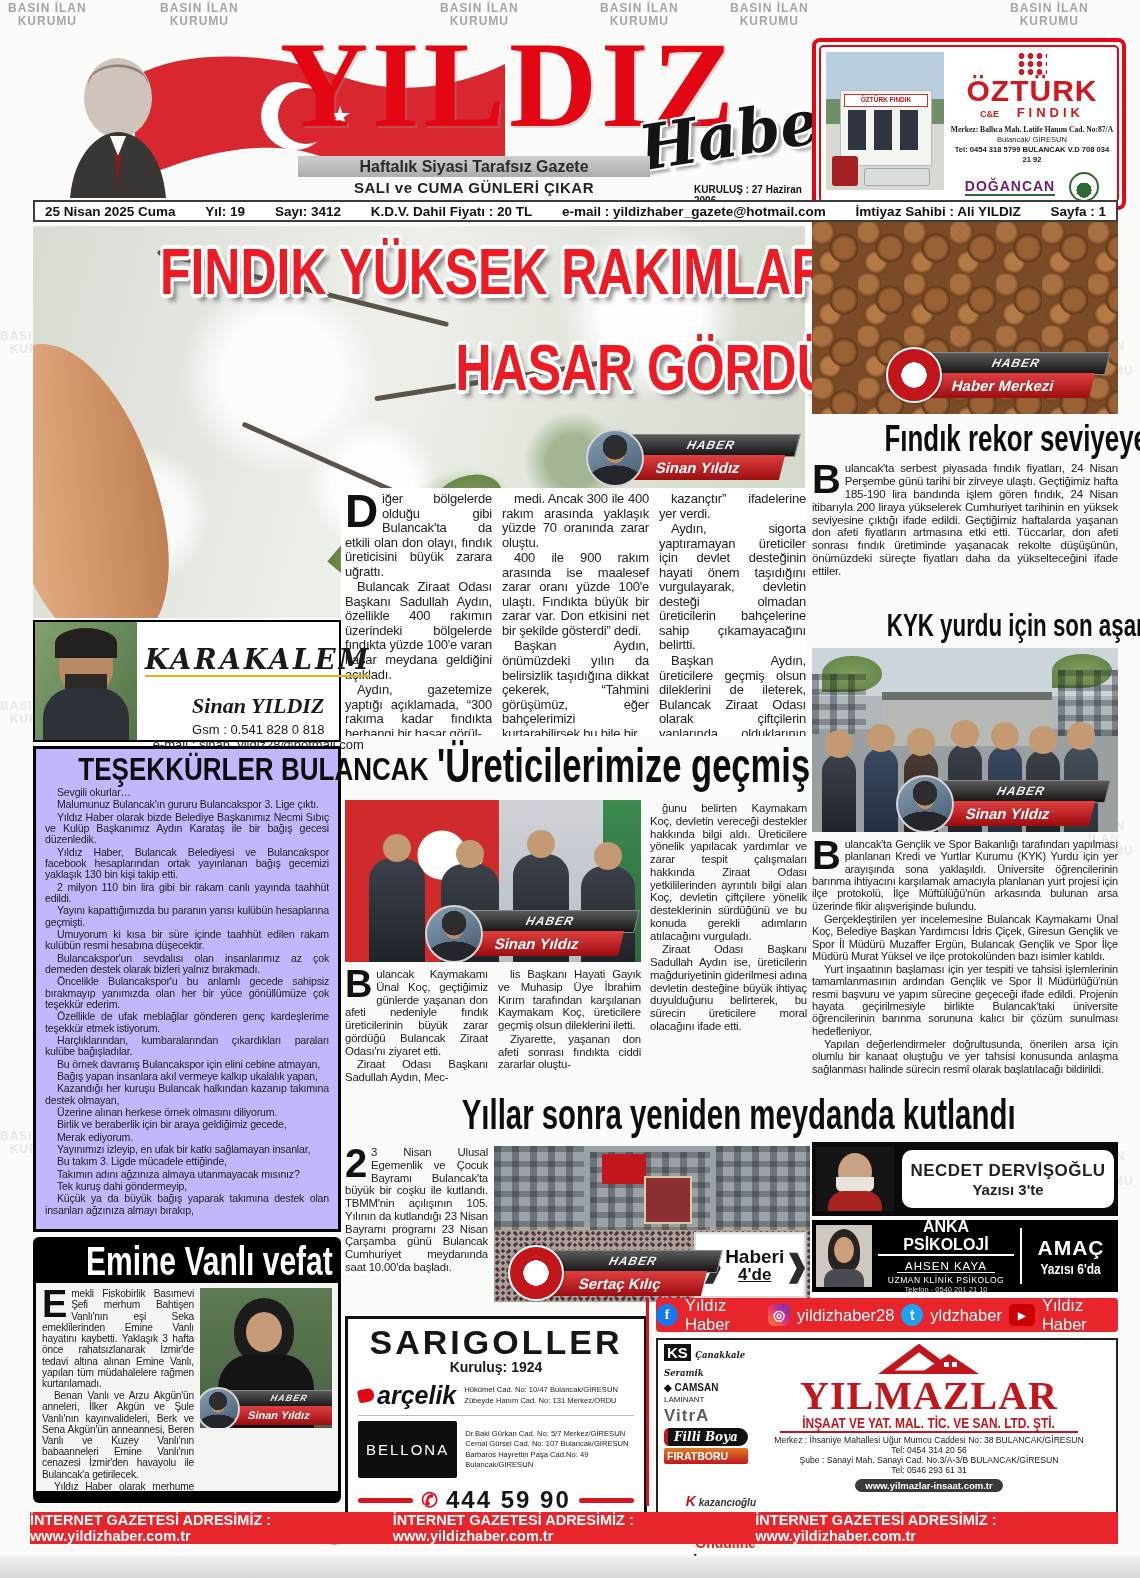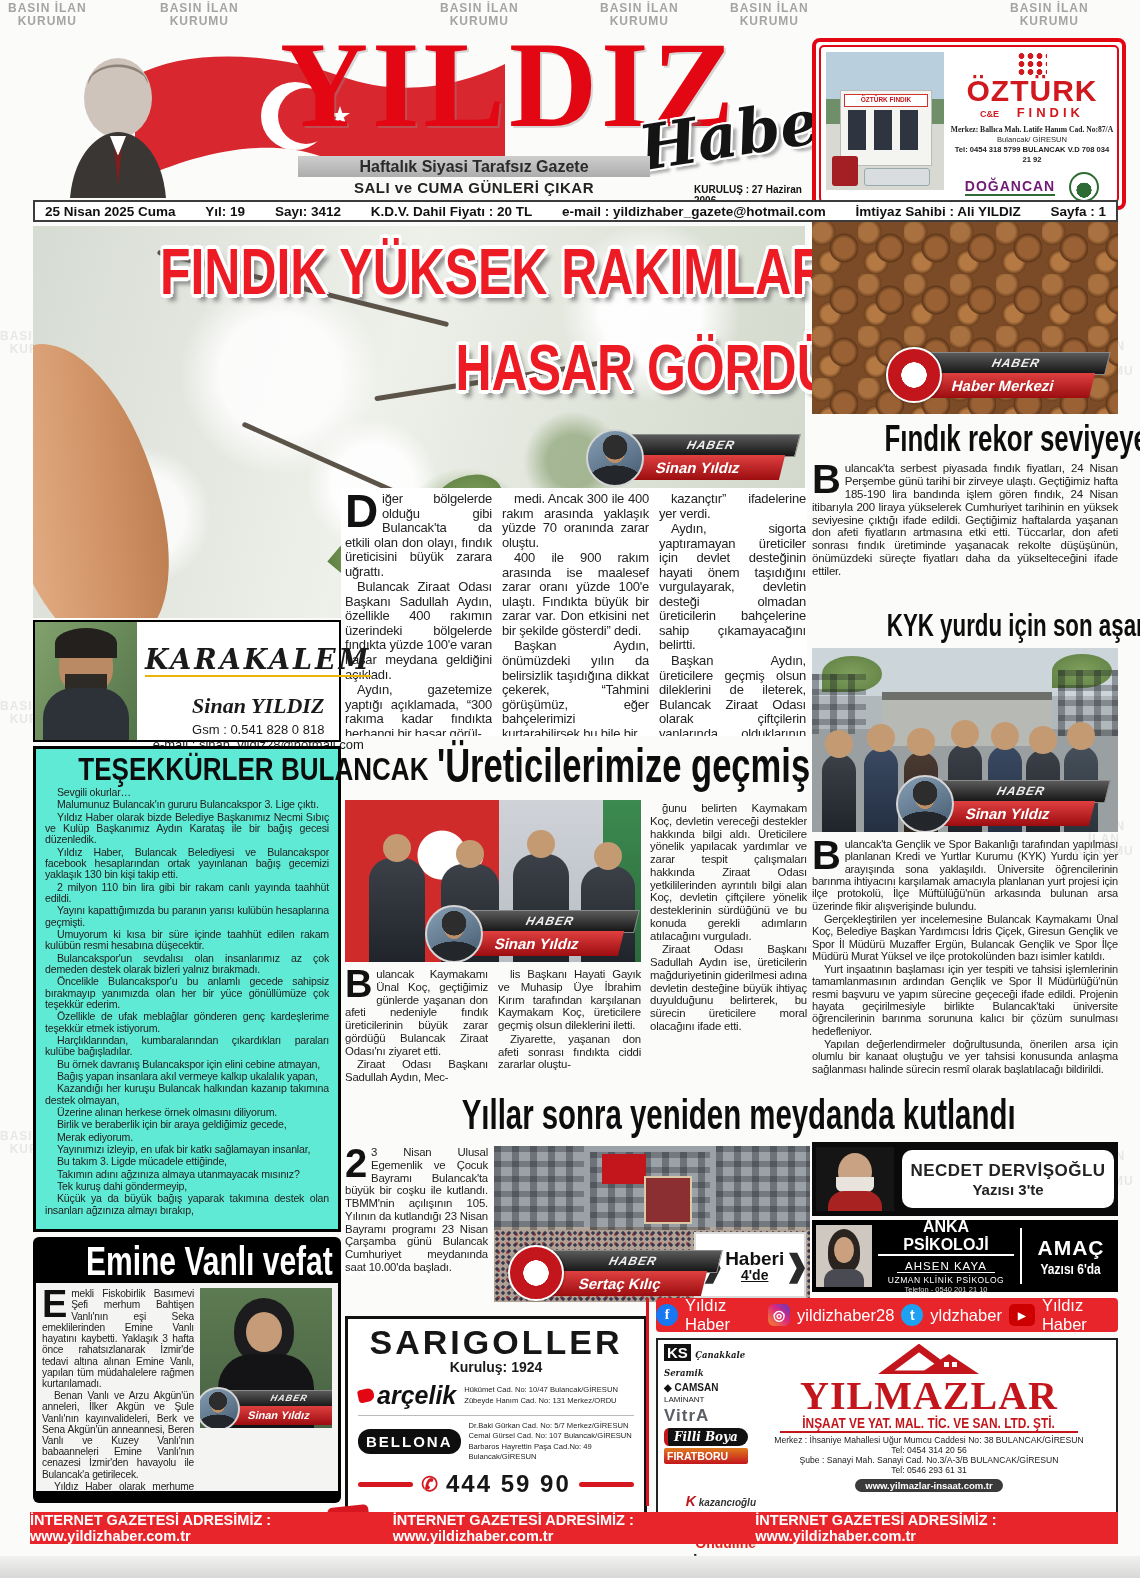--- a/index.html
+++ b/index.html
@@ -234,21 +234,21 @@
       <div class="abs" style="left:8px;top:66px;width:86px;height:52px;border-radius:30px 30px 0 0;background:#2d3138;"></div>
     </div>
     <div style="flex:1;text-align:center;padding-top:6px;">
       <div style="font-family:'DejaVu Serif',serif;font-style:italic;font-weight:bold;font-size:27px;letter-spacing:3px;border-bottom:2px solid #eab308;margin:16px 8px;">KARAKALEM</div>
       <div style="font-family:'Liberation Serif',serif;font-style:italic;font-weight:bold;font-size:22px;margin-top:6px;">Sinan YILDIZ</div>
       <div style="font-size:13px;margin-top:3px;">Gsm : 0.541 828 0 818</div>
       <div style="font-size:13px;">e-mail : sinan_yildiz28@hotmail.com</div>
     </div>
   </div>
 
-  <div class="abs" style="left:33px;top:746px;width:308px;height:486px;border:3px solid #000;background:#5eead4;box-sizing:border-box;padding:4px 9px;">
+  <div class="abs" style="left:33px;top:746px;width:308px;height:486px;border:3px solid #000;background:#c4b5fd;box-sizing:border-box;padding:4px 9px;">
     <div class="hl-black" style="font-size:31px;line-height:1.1;"><span class="cond" style="transform:scaleX(.84);">TEŞEKKÜRLER BULANCAK</span></div>
     <div class="bt" style="font-size:10.6px;line-height:1.07;height:430px;">
       <div>
           <p>Sevgili okurlar…</p>
           <p>Malumunuz Bulancak'ın gururu Bulancakspor 3. Lige çıktı.</p>
           <p>Yıldız Haber olarak bizde Belediye Başkanımız Necmi Sıbıç ve Kulüp Başkanımız Aydın Karataş ile bir bağış gecesi düzenledik.</p>
           <p>Yıldız Haber, Bulancak Belediyesi ve Bulancakspor facebook hesaplarından ortak yayınlanan bağış gecemizi yaklaşık 130 bin kişi takip etti.</p>
           <p>2 milyon 110 bin lira gibi bir rakam canlı yayında taahhüt edildi.</p>
           <p>Yayını kapattığımızda bu paranın yarısı kulübün hesaplarına geçmişti.</p>
           <p>Umuyorum ki kısa bir süre içinde taahhüt edilen rakam kulübün resmi hesabına düşecektir.</p>
@@ -347,42 +347,42 @@
     <div class="crowd"></div>
     <div class="badge" style="left:26px;top:104px;">
       <div class="b-top"><span>HABER</span></div>
       <div class="b-bot"><span>Sertaç Kılıç</span></div>
       <div class="b-logo"></div>
     </div>
     <div class="abs" style="right:4px;bottom:4px;width:112px;height:66px;background:#fff;border:2px solid #d9d9d9;display:flex;align-items:center;justify-content:space-between;padding:0 4px;box-sizing:border-box;">
       <span style="font-size:30px;font-weight:bold;color:#2b2b2b;">❱</span>
       <span style="text-align:center;font-weight:bold;line-height:1;color:#111;">
         <span style="display:block;font-size:19px;">Haberi</span>
-        <span style="display:block;font-size:14px;text-decoration:underline;">4'de</span>
+        <span style="display:block;font-size:17px;text-decoration:underline;">4'de</span>
       </span>
       <span style="font-size:30px;font-weight:bold;color:#2b2b2b;">❱</span>
     </div>
   </div>
 
   <div class="abs ad-border" style="left:345px;top:1316px;width:302px;height:210px;box-sizing:border-box;padding:6px 10px;">
     <div style="text-align:center;font-size:34px;font-weight:bold;letter-spacing:3px;color:#161616;line-height:1;">SARIGOLLER</div>
     <div style="text-align:center;font-size:14px;font-weight:bold;">Kuruluş: 1924</div>
     <div style="display:flex;align-items:center;gap:8px;margin-top:6px;">
       <span style="flex:none;display:inline-flex;align-items:center;gap:3px;">
         <span style="width:16px;height:13px;background:#e30613;border-radius:3px 6px 6px 3px;transform:rotate(-12deg);display:inline-block;"></span>
         <span style="font-style:italic;font-weight:bold;font-size:25px;color:#101010;">arçelik</span>
       </span>
       <span class="addr" style="flex:1;">
         <span style="display:block;">Hükümet Cad. No: 10/47 Bulancak/GİRESUN</span>
         <span style="display:block;">Zübeyde Hanım Cad. No: 131 Merkez/ORDU</span>
       </span>
     </div>
     <div style="height:1px;background:#bbb;margin:5px 0;"></div>
     <div style="display:flex;align-items:center;gap:8px;">
-      <span style="flex:none;background:#0e0e0e;color:#fff;font-weight:bold;font-size:15px;letter-spacing:2px;padding:4px 8px;border-radius:12px;">BELLONA</span>
+      <span style="flex:none;background:#0e0e0e;color:#fff;font-weight:normal;font-size:15px;letter-spacing:2px;padding:20px 8px;border-radius:2px;">BELLONA</span>
       <span class="addr" style="flex:1;">
         <span style="display:block;">Dr.Baki Gürkan Cad. No: 5/7 Merkez/GİRESUN</span>
         <span style="display:block;">Cemal Gürsel Cad. No: 107 Bulancak/GİRESUN</span>
         <span style="display:block;">Barbaros Hayrettin Paşa Cad.No: 49 Bulancak/GİRESUN</span>
       </span>
     </div>
     <div style="display:flex;align-items:center;gap:8px;margin-top:8px;">
       <span class="redbar"></span>
       <span style="font-size:20px;color:#d6171f;font-weight:bold;">✆</span>
       <span style="font-size:24px;font-weight:bold;color:#161616;letter-spacing:2px;">444 59 90</span>

